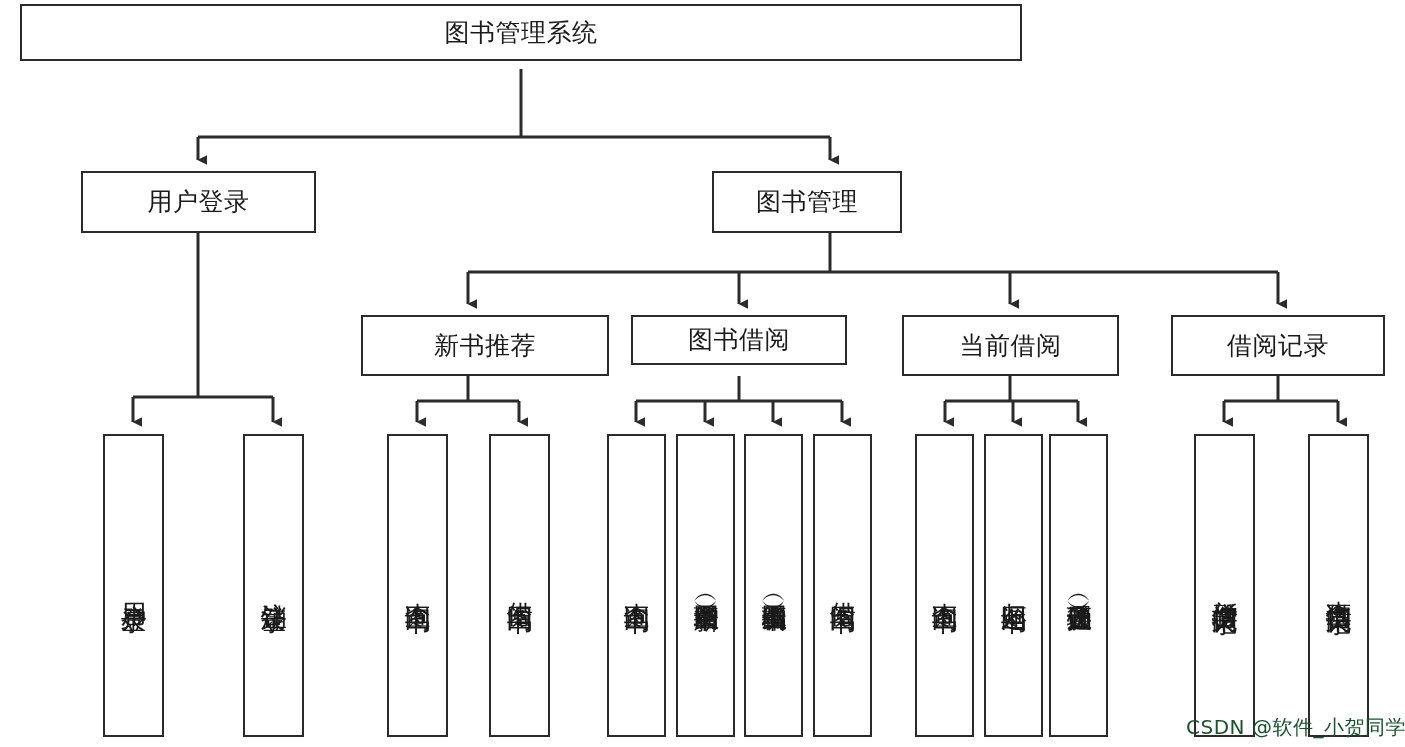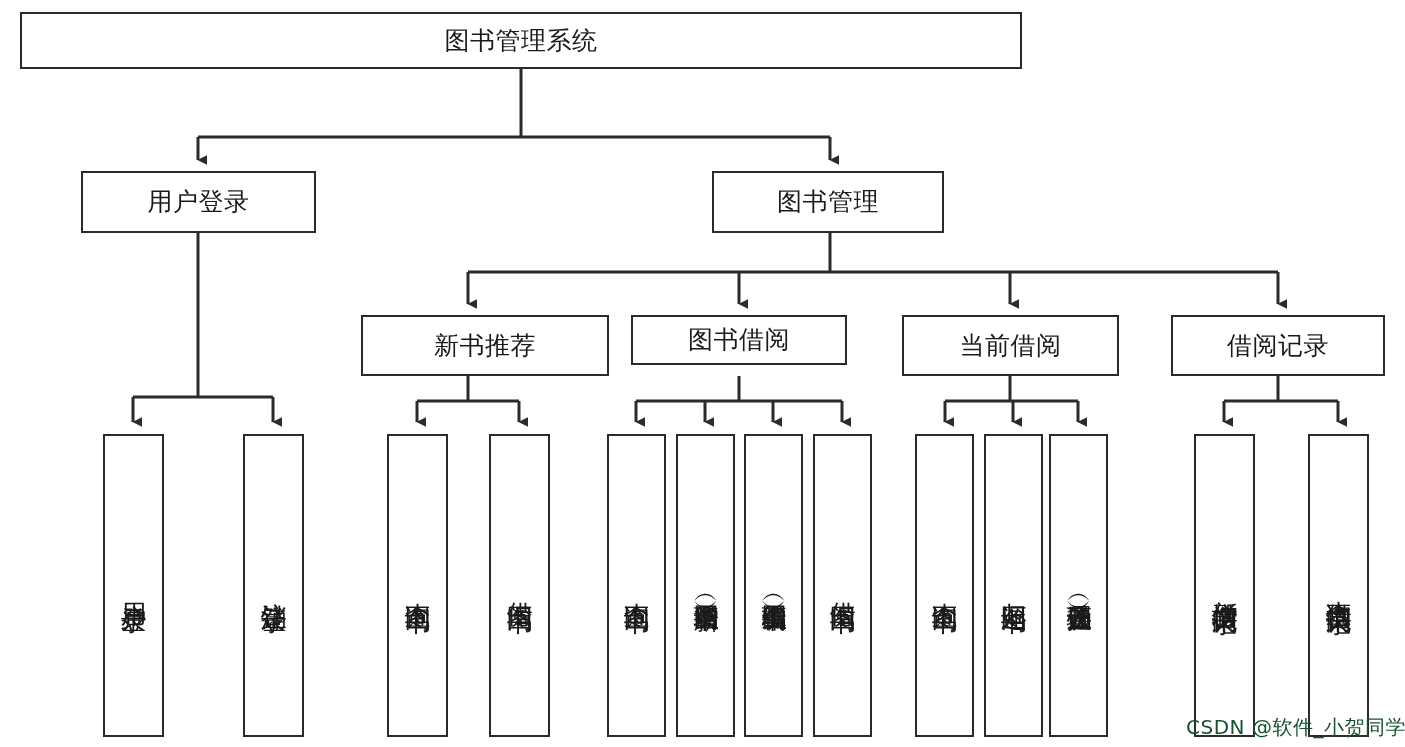--- a/index.html
+++ b/index.html
@@ -121,28 +121,28 @@
       <path d="M1078,401 L1078,422" marker-end="url(#arrow)"></path>
 
       <path d="M1278,376 L1278,401"></path>
       <path d="M1224,401 L1338,401"></path>
       <path d="M1224,401 L1224,422" marker-end="url(#arrow)"></path>
       <path d="M1338,401 L1338,422" marker-end="url(#arrow)"></path>
 
     </g>
   </svg>
 
-  <div class="node h-node" id="n-root" style="left:20px; top:12px; width:1002px; height:57px;">
+  <div class="node h-node" id="n-root" style="left:20px; top:4px; width:1002px; height:57px;">
     <span class="lbl">图书管理系统</span>
   </div>
 
   <div class="node h-node" style="left:81px; top:171px; width:235px; height:62px;">
     <span class="lbl">用户登录</span>
   </div>
-  <div class="node h-node" style="left:712px; top:171px; width:232px; height:62px;">
+  <div class="node h-node" style="left:712px; top:171px; width:190px; height:62px;">
     <span class="lbl">图书管理</span>
   </div>
 
   <div class="node h-node" style="left:361px; top:315px; width:248px; height:61px;">
     <span class="lbl">新书推荐</span>
   </div>
   <div class="node h-node" style="left:631px; top:315px; width:216px; height:50px;">
     <span class="lbl">图书借阅</span>
   </div>
   <div class="node h-node" style="left:1171px; top:315px; width:214px; height:61px;">

